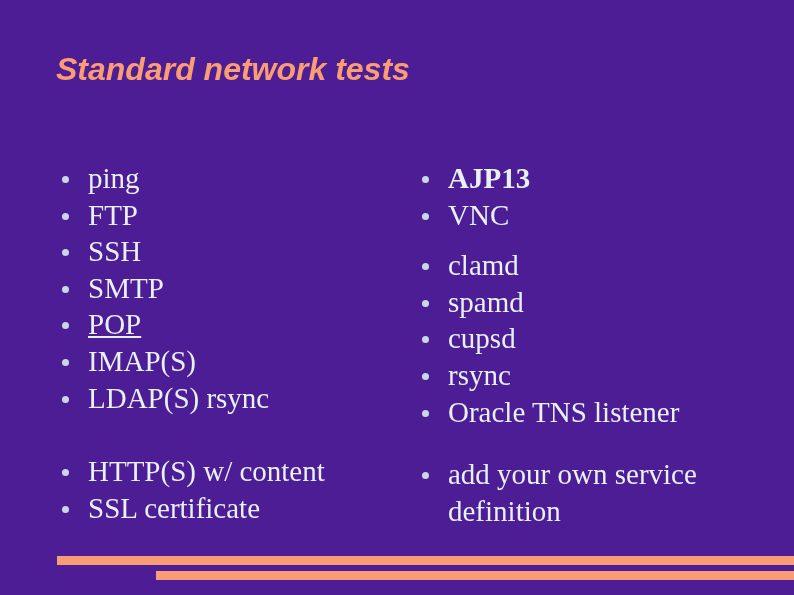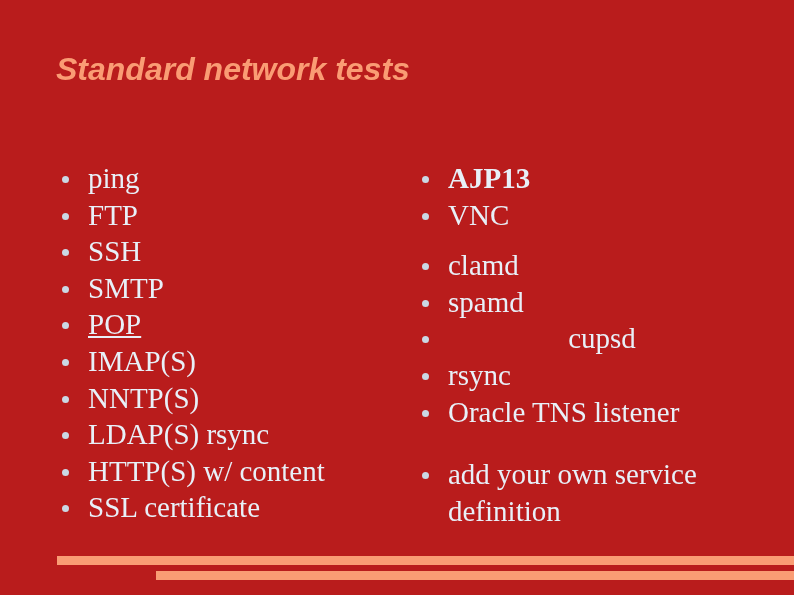--- a/index.html
+++ b/index.html
@@ -109,21 +109,21 @@
   }
   .bar-lower {
     left: 156px;
     right: 0;
     top: 31px;
   }
 </style>
 </head>
 <body>
 
-<div id="slide" class="bg-navy" style="background: #b91c1c;">
+<div id="slide" class="bg-navy" style="background: #4c1d95;">
 
   <div class="slide-title" style="color: rgb(250, 156, 116);">Standard network tests</div>
 
   <div class="columns">
 
     <ul class="bullet-list col-left">
       <li class="bullet-item" style="color: rgb(232, 240, 248);">
         <span class="marker" style="background: rgb(203, 216, 228);"></span>
         <span class="bullet-text">ping</span>
       </li>
@@ -142,27 +142,23 @@
       <li class="bullet-item" style="color: rgb(232, 240, 248); text-decoration: underline;">
         <span class="marker" style="background: rgb(203, 216, 228);"></span>
         <span class="bullet-text">POP</span>
       </li>
       <li class="bullet-item" style="color: rgb(232, 240, 248);">
         <span class="marker" style="background: rgb(203, 216, 228);"></span>
         <span class="bullet-text">IMAP(S)</span>
       </li>
       <li class="bullet-item" style="color: rgb(232, 240, 248);">
         <span class="marker" style="background: rgb(203, 216, 228);"></span>
-        <span class="bullet-text">NNTP(S)</span>
-      </li>
-      <li class="bullet-item" style="color: rgb(232, 240, 248);">
-        <span class="marker" style="background: rgb(203, 216, 228);"></span>
         <span class="bullet-text">LDAP(S) rsync</span>
       </li>
-      <li class="bullet-item" style="color: rgb(232, 240, 248);">
+      <li class="bullet-item" style="color: rgb(232, 240, 248); margin-top: 37px;">
         <span class="marker" style="background: rgb(203, 216, 228);"></span>
         <span class="bullet-text">HTTP(S) w/ content</span>
       </li>
       <li class="bullet-item" style="color: rgb(232, 240, 248);">
         <span class="marker" style="background: rgb(203, 216, 228);"></span>
         <span class="bullet-text">SSL certificate</span>
       </li>
     </ul>
 
     <ul class="bullet-list col-right">
@@ -175,21 +171,21 @@
         <span class="bullet-text">VNC</span>
       </li>
       <li class="bullet-item" style="color: rgb(232, 240, 248); margin-top: 14px;">
         <span class="marker" style="background: rgb(203, 216, 228);"></span>
         <span class="bullet-text">clamd</span>
       </li>
       <li class="bullet-item" style="color: rgb(232, 240, 248);">
         <span class="marker" style="background: rgb(203, 216, 228);"></span>
         <span class="bullet-text">spamd</span>
       </li>
-      <li class="bullet-item" style="color: rgb(232, 240, 248); text-align: center;">
+      <li class="bullet-item" style="color: rgb(232, 240, 248);">
         <span class="marker" style="background: rgb(203, 216, 228);"></span>
         <span class="bullet-text">cupsd</span>
       </li>
       <li class="bullet-item" style="color: rgb(232, 240, 248);">
         <span class="marker" style="background: rgb(203, 216, 228);"></span>
         <span class="bullet-text">rsync</span>
       </li>
       <li class="bullet-item" style="color: rgb(232, 240, 248);">
         <span class="marker" style="background: rgb(203, 216, 228);"></span>
         <span class="bullet-text">Oracle TNS listener</span>

